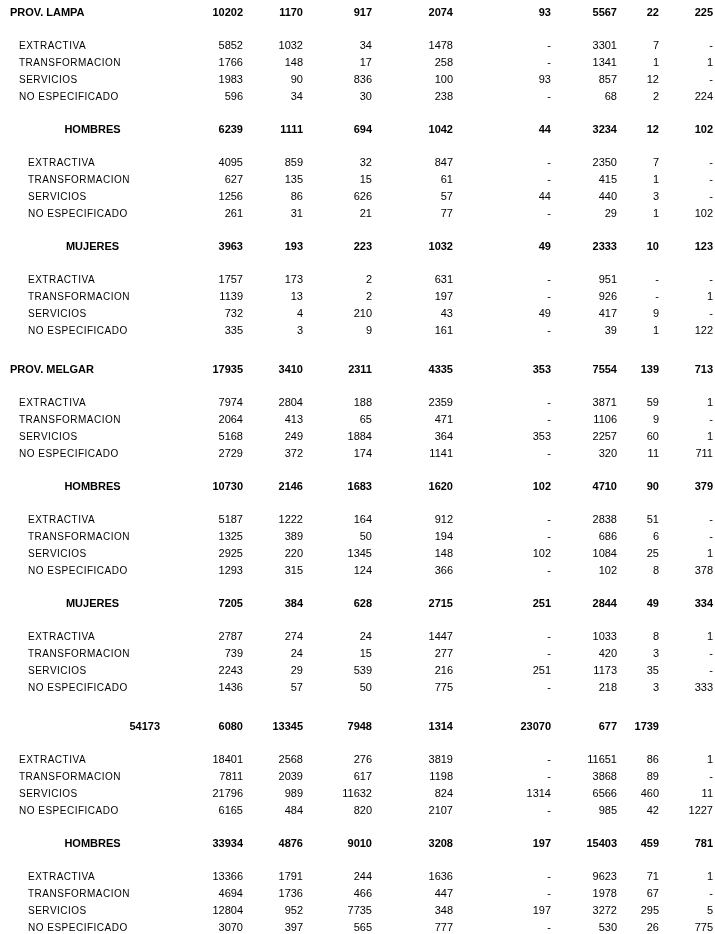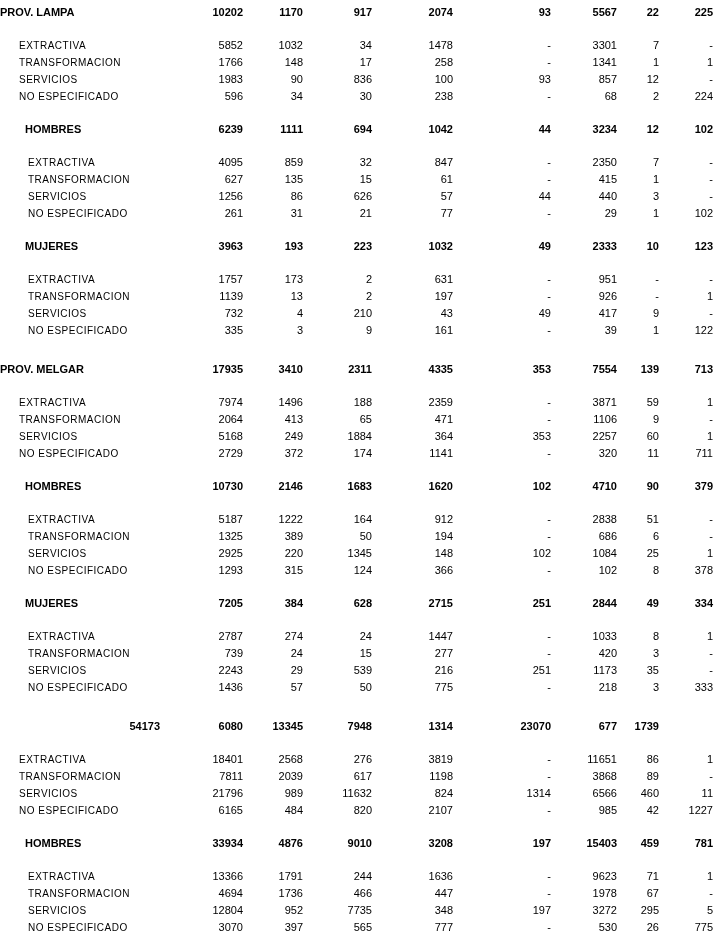--- a/index.html
+++ b/index.html
@@ -40,23 +40,23 @@
     text-align: right;
     white-space: nowrap;
   }
   .row.province,
   .row.gender {
     font-weight: bold;
   }
   .row.province { margin-top: 22px; margin-bottom: 16px; }
   .row.gender   { margin-top: 16px; margin-bottom: 16px; }
   .table .row:first-child { margin-top: 0; }
-  .row.province .label { padding-left: 0; }
+  .row.province .label { padding-left: 10px; }
   .row.cat1 .label     { padding-left: 19px; font-size: 10px; letter-spacing: 0.5px; }
-  .row.gender .label   { padding-left: 25px; }
+  .row.gender .label   { padding-left: 25px; text-align: center; }
   .row.cat2 .label     { padding-left: 28px; font-size: 10px; letter-spacing: 0.5px; }
 </style>
 </head>
 <body>
 
 <div class="page">
   <div class="table">
       <div class="row province">
     <div class="label">PROV. LAMPA</div>
     <div class="num">10202</div>
@@ -229,21 +229,21 @@
     <div class="num">2311</div>
     <div class="num">4335</div>
     <div class="num">353</div>
     <div class="num">7554</div>
     <div class="num">139</div>
     <div class="num">713</div>
   </div>
       <div class="row cat1">
     <div class="label">EXTRACTIVA</div>
     <div class="num">7974</div>
-    <div class="num">1496</div>
+    <div class="num">2804</div>
     <div class="num">188</div>
     <div class="num">2359</div>
     <div class="num">-</div>
     <div class="num">3871</div>
     <div class="num">59</div>
     <div class="num">1</div>
   </div>
       <div class="row cat1">
     <div class="label">TRANSFORMACION</div>
     <div class="num">2064</div>

